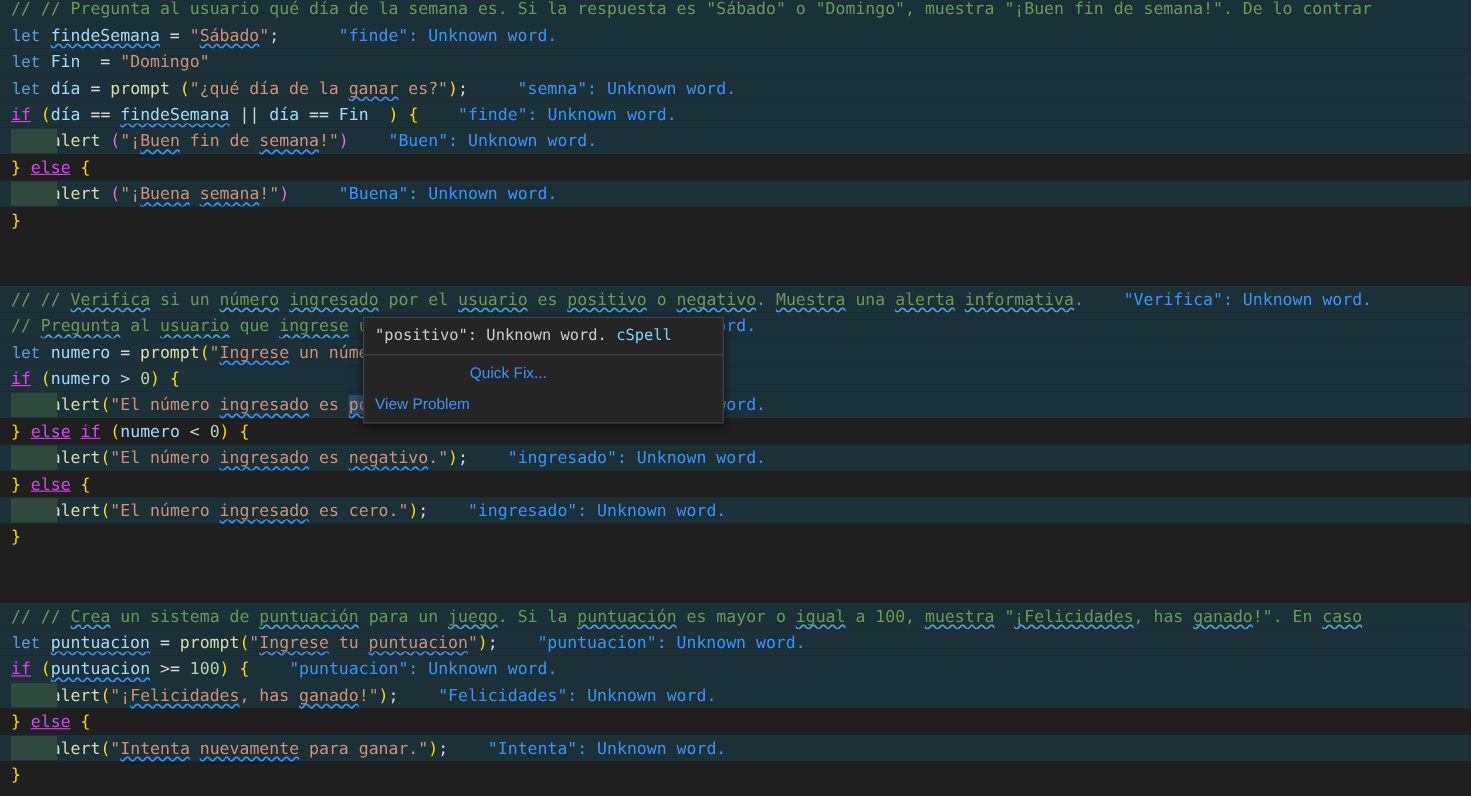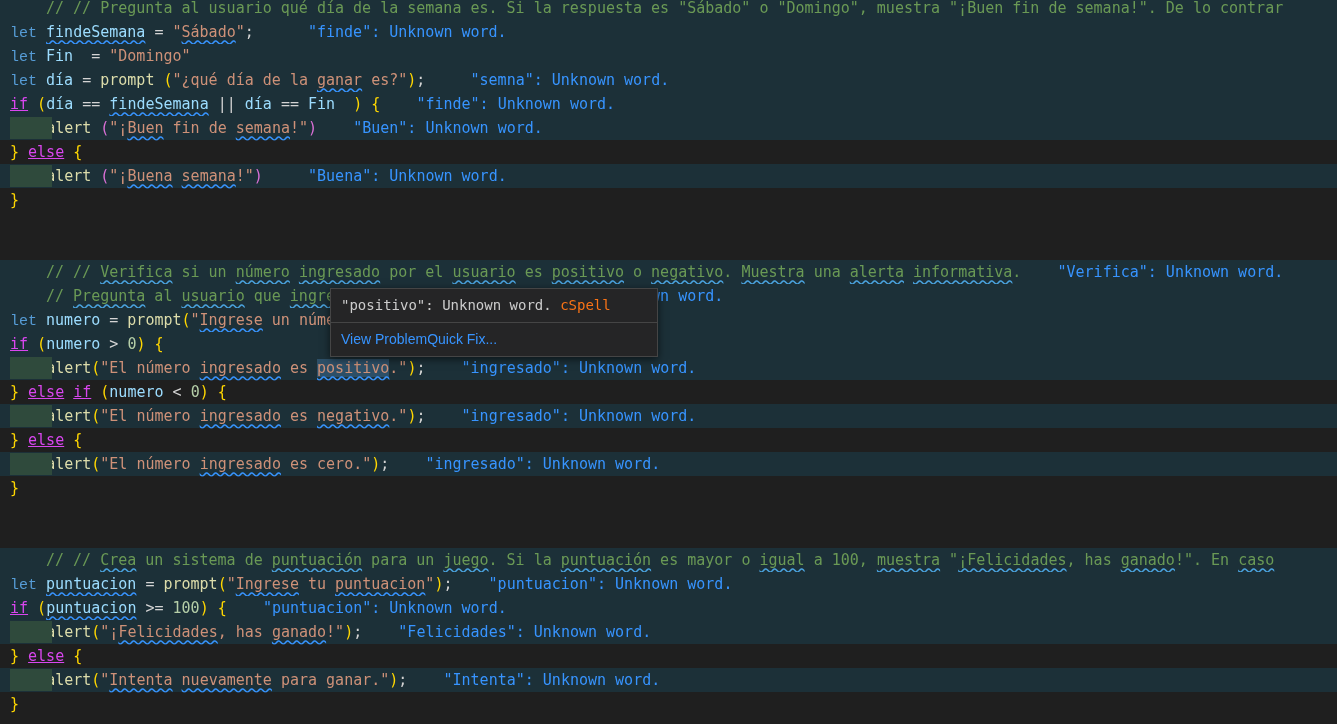--- a/index.html
+++ b/index.html
@@ -40,21 +40,21 @@
   
   .kw      { color:#569cd6;font-family:Liberation Mono, monospace; }           
   .ctl     { color:#d946ef;text-decoration:underline; }           
   .var     { color:#9cdcfe; }           
   .str     { color:#ce9178; }           
   .num     { color:#b5cea8; }           
   .fn      { color:#dcdcaa; }
   .punct   { color:#d4d4d4; }
   .paren1  { color:#ffd700; }
   .paren2  { color:#da70d6; }
-  .cmt     { color:#6a9955;margin-left:36px; }           
+  .cmt     { color:#6a9955; }           
   .op      { color:#d4d4d4; }
   .diag    { color:#3794ff; }           
   .sel     { background:#2d4f67; }      
 
   
   .sq{
     text-decoration: underline wavy #3794ff;
     text-decoration-skip-ink:none;
     text-underline-offset:2px;
   }
@@ -76,34 +76,34 @@
     z-index:50;
   }
   #popup .pbody{
     padding:7px 10px 8px 10px;
     font-family:"DejaVu Sans Mono","Liberation Mono",monospace;
     font-size:14px;
     color:#cccccc;
     line-height:18px;
     white-space:nowrap;
   }
-  #popup .psrc{ color:#f97316; }
+  #popup .psrc{ color:#7dd3fc; }
   #popup .pdiv{ height:1px;background:#454545; }
   #popup .pactions{
     display:flex;
     padding:8px 10px 9px 10px;
     font-family:"Liberation Sans","DejaVu Sans",sans-serif;
     font-size:14px;
   }
   #popup .pactions a{
     color:#3794ff;
     text-decoration:none;
     cursor:pointer;
   }
-  #popup .pa-left{ flex:0 0 auto; }
+  #popup .pa-left{ flex:0 0 auto;margin-top:28px; }
   #popup .pa-right{ }
 </style>
 </head>
 <body>
 
 <div id="editor">
 
   <div class="line hl" style="margin-top:-4px;"><span class="cmt">// // Pregunta al usuario qué día de la semana es. Si la respuesta es "Sábado" o "Domingo", muestra "¡Buen fin de semana!". De lo contrar</span></div>
 
   <div class="line hl"><span class="kw">let</span> <span class="var sq">findeSemana</span> <span class="op">=</span> <span class="str">"<span class="sq">Sábado</span>"</span><span class="punct">;</span>      <span class="diag">"finde": Unknown word.</span></div>

